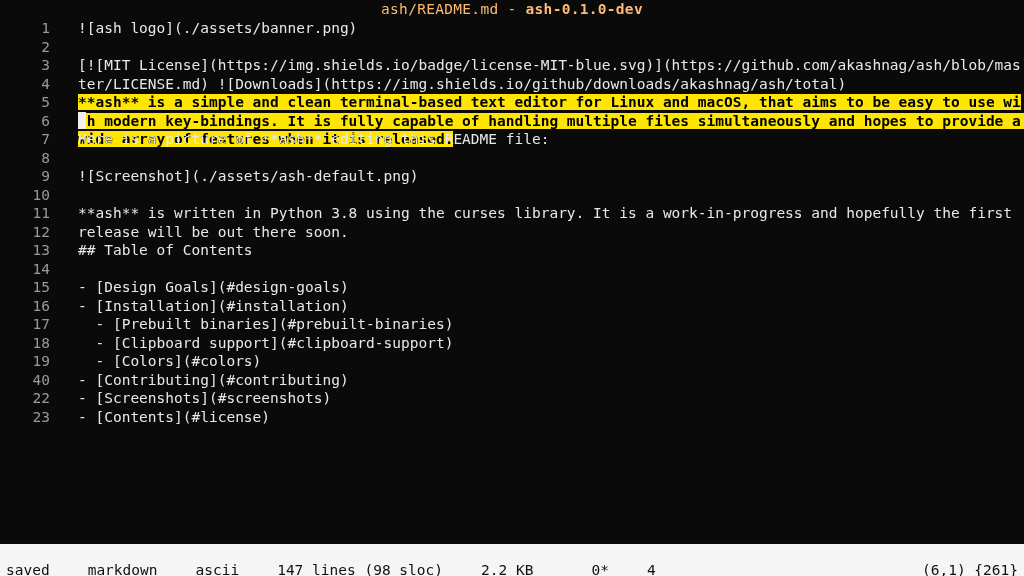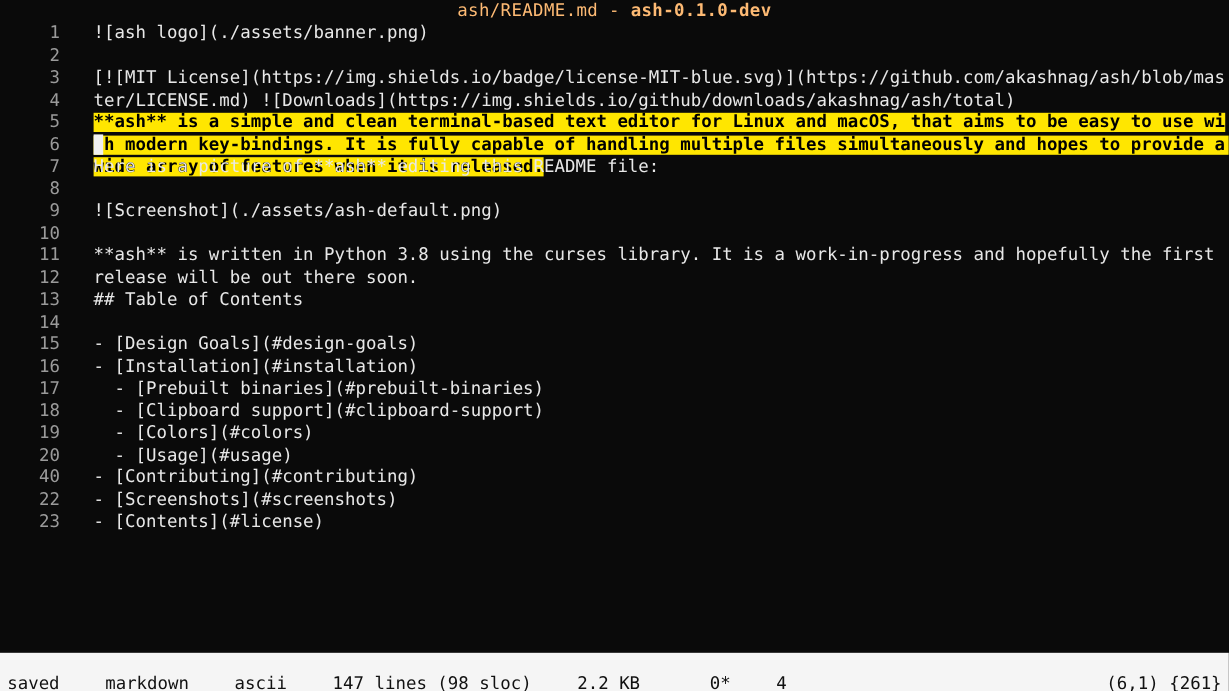--- a/index.html
+++ b/index.html
@@ -96,21 +96,20 @@
     <div class="line"><div class="gutter">10</div><div class="content"></div></div>
     <div class="line"><div class="gutter">11</div><div class="content">**ash** is written in Python 3.8 using the curses library. It is a work-in-progress and hopefully the first release will be out there soon.</div></div>
     <div class="line"><div class="gutter">12</div><div class="content"></div></div>
     <div class="line"><div class="gutter">13</div><div class="content">## Table of Contents</div></div>
     <div class="line"><div class="gutter">14</div><div class="content"></div></div>
     <div class="line"><div class="gutter">15</div><div class="content">- [Design Goals](#design-goals)</div></div>
     <div class="line"><div class="gutter">16</div><div class="content">- [Installation](#installation)</div></div>
     <div class="line"><div class="gutter">17</div><div class="content">  - [Prebuilt binaries](#prebuilt-binaries)</div></div>
     <div class="line"><div class="gutter">18</div><div class="content">  - [Clipboard support](#clipboard-support)</div></div>
     <div class="line"><div class="gutter">19</div><div class="content">  - [Colors](#colors)</div></div>
-    <div class="line"><div class="gutter">20</div><div class="content">  - [Usage](#usage)</div></div>
     <div class="line"><div class="gutter">40</div><div class="content">- [Contributing](#contributing)</div></div>
     <div class="line"><div class="gutter">22</div><div class="content">- [Screenshots](#screenshots)</div></div>
     <div class="line"><div class="gutter">23</div><div class="content">- [Contents](#license)</div></div>
   </div>
 
 <div class="statusbar">
   <div class="status-left">
     <span>saved</span>
     <span class="gap" style="width:38px"></span>
     <span>markdown</span>

